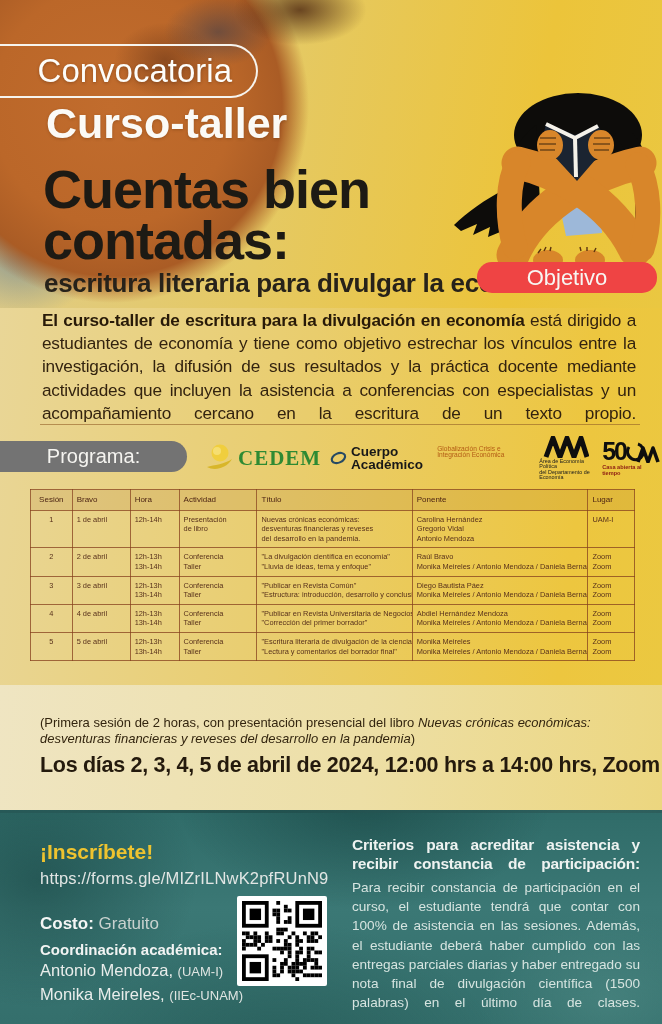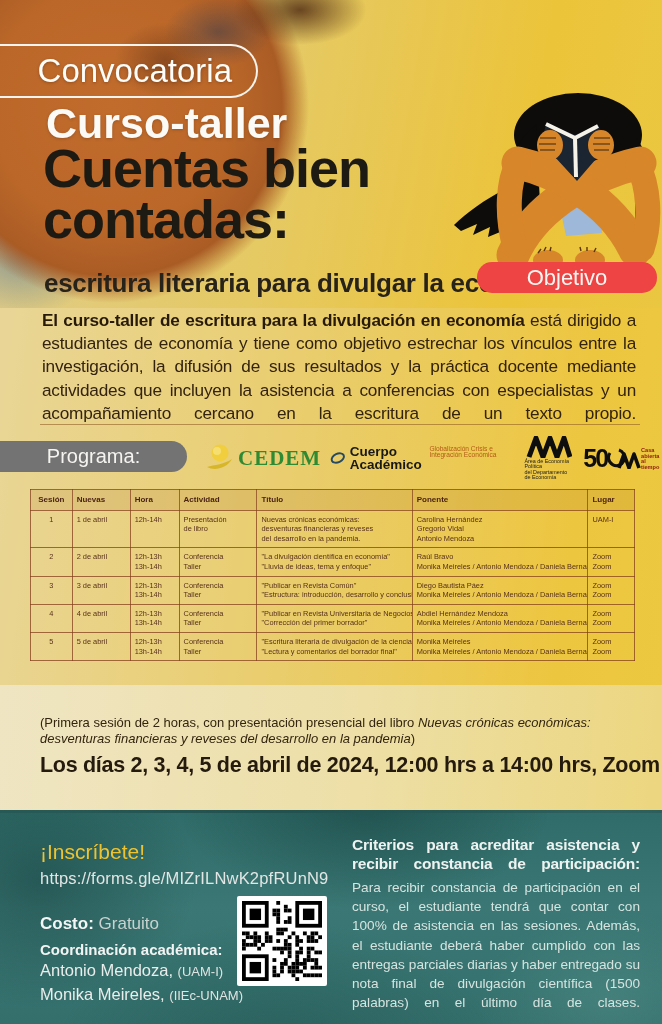--- a/index.html
+++ b/index.html
@@ -21,21 +21,21 @@
       radial-gradient(ellipse 150px 205px at 14px 105px, #44729f 0%, #4a77a6 48%, rgba(74,119,166,0) 72%),
       radial-gradient(ellipse 110px 85px at 22px 255px, rgba(70,110,155,.55), rgba(70,110,155,0) 72%),
       linear-gradient(100deg,#dfcc8c 0%,#e5c963 42%,#ecc43a 78%,#eac741 100%);}
   .divider{left:40px;top:424px;width:600px;height:1px;background:rgba(146,95,38,.6);}
 
   
   .badge-convocatoria{left:0;top:44px;width:258px;height:54px;border:2px solid #f6f4ee;border-left:none;
     border-radius:0 28px 28px 0;box-sizing:border-box;display:flex;align-items:center;justify-content:flex-end;
     padding-right:24px;color:#fdfdfa;font-size:33px;font-weight:400;text-shadow:0 1px 3px rgba(80,40,15,.4);}
   .kicker{left:46px;top:99px;font-size:43px;font-weight:700;color:#fbfaf6;text-shadow:0 1px 3px rgba(90,45,15,.35);}
-  .main-title{left:43px;top:143px;font-size:54px;line-height:51px;font-weight:700;color:#1d1a14;
+  .main-title{left:43px;top:164px;font-size:54px;line-height:51px;font-weight:700;color:#1d1a14;
     letter-spacing:-1px;white-space:pre-line;}
   .subtitle{left:44px;top:268px;font-size:26px;font-weight:700;color:#27221a;letter-spacing:-.3px;}
   .objetivo-pill{left:477px;top:262px;width:180px;height:31px;background:#ef4444;border-radius:15px;
     display:flex;align-items:center;justify-content:center;color:#f7f6f2;font-size:22px;}
 
   
   .objective{left:42px;top:309px;width:594px;font-size:17.2px;line-height:23.2px;color:#33230f;
     text-align:justify;text-align-last:justify;letter-spacing:-.2px;}
   .objective b{color:#281a08;}
 
@@ -43,47 +43,47 @@
   .programa-pill{left:0;top:441px;width:187px;height:31px;background:#737373;border-radius:0 16px 16px 0;
     display:flex;align-items:center;justify-content:center;color:#f5f4f0;font-size:20px;}
   .logos{left:204px;top:436px;width:456px;height:44px;display:flex;align-items:center;gap:9px;}
   .logo{display:flex;align-items:center;gap:4px;}
   .cedem-text{font-family:"Liberation Serif",serif;font-weight:700;font-size:21px;color:#2e8a33;letter-spacing:1px;}
   .cuerpo-stack{display:flex;line-height:1;}
   .cuerpo-name{font-size:13.5px;font-weight:700;color:#181818;}
   .cuerpo-sub{font-size:6.6px;color:#b35b15;margin-top:1px;}
   .uam-stack{display:flex;flex-direction:column;align-items:center;line-height:1;}
   .uam-sub{font-size:5.4px;color:#1c1c1c;white-space:pre-line;text-align:left;margin-top:1px;}
-  .u50-stack{display:flex;flex-direction:row;align-items:flex-end;line-height:1;}
+  .u50-stack{display:flex;flex-direction:column;align-items:flex-start;line-height:1;}
   .u50-row{display:flex;align-items:center;}
   .u50-num{font-size:25px;font-weight:700;color:#0e0e0e;letter-spacing:-2px;}
   .u50-sub{font-size:5.6px;font-weight:700;color:#8c1c12;margin-top:1px;}
 
   
   .sched-table{left:30px;top:489px;width:605px;}
   table{border-collapse:collapse;width:100%;table-layout:fixed;}
   th,td{border:1px solid rgba(133,64,30,.75);font-size:7.4px;line-height:9.6px;color:#57301b;
     padding:4px 4px;vertical-align:top;text-align:left;white-space:pre;overflow:hidden;}
-  th{font-size:8px;font-weight:700;color:#4c2413;background:rgba(158,96,32,.14);padding:5px 4px;}
+  th{font-size:8px;font-weight:400;color:#4c2413;background:rgba(158,96,32,.14);padding:5px 4px;}
   .c-center{text-align:center;}
 
   
   .date-h{left:40px;font-size:21.5px;font-weight:700;color:#241a0d;letter-spacing:-.3px;}
   .date-note{left:40px;width:565px;font-size:13px;line-height:16px;color:#33250f;}
   .d1{top:688px;} .n1{top:715px;} .d2{top:753px;} .n2{top:782px;margin-top:30px;}
 
   
   .footer{left:0;top:810px;width:662px;height:214px;border-top:3px solid rgba(16,50,48,.35);box-sizing:border-box;
     background:
       radial-gradient(ellipse 180px 120px at 92% 88%, rgba(86,146,140,.45), rgba(86,146,140,0) 72%),
       radial-gradient(ellipse 260px 150px at 55% -5%, rgba(18,58,56,.5), rgba(18,58,56,0) 72%),
       radial-gradient(ellipse 210px 170px at 6% 32%, rgba(23,66,64,.55), rgba(23,66,64,0) 75%),
       radial-gradient(ellipse 300px 190px at 42% 118%, rgba(28,76,72,.45), rgba(28,76,72,0) 75%),
       linear-gradient(180deg,#306c69 0%,#3b7875 45%,#346f6c 100%);}
-  .cta{left:40px;top:840px;font-size:21px;font-weight:400;color:#eec32f;}
+  .cta{left:40px;top:840px;font-size:21px;font-weight:700;color:#eec32f;}
   .url{left:40px;top:869px;font-size:16.5px;color:#e2e6e4;letter-spacing:.2px;text-decoration:none;}
   .cost{left:40px;top:914px;font-size:17px;color:#c9d2cf;}
   .cost b{color:#f4f6f5;}
   .coord-label{left:40px;top:941px;font-size:15px;font-weight:700;color:#f2f4f3;}
   .coord{font-size:16.5px;color:#e9edeb;}
   .coord .aff{font-size:13px;color:#dfe5e2;}
   .co1{left:40px;top:961px;} .co2{left:40px;top:985px;}
   .qr{left:237px;top:896px;width:90px;height:90px;background:#fff;border-radius:2px;
     display:flex;align-items:center;justify-content:center;}
   .criteria-title{left:352px;top:835px;width:288px;font-size:15.5px;line-height:19px;font-weight:700;
@@ -190,21 +190,21 @@
           <col style="width:9.6%">
           <col style="width:8.1%">
           <col style="width:12.9%">
         <col style="width:25.7%">
           <col style="width:29.1%">
           <col style="width:7.7%">
       </colgroup>
       <tbody>
           <tr>
         <th class="c-center">Sesión</th>
-        <th>Nuevas</th>
+        <th>Bravo</th>
         <th>Hora</th>
         <th>Actividad</th>
         <th>Título</th>
         <th>Ponente</th>
         <th>Lugar</th>
       </tr>
       <tr>
         <td class="c-center">1</td>
         <td>1 de abril</td>
         <td>12h-14h</td>

